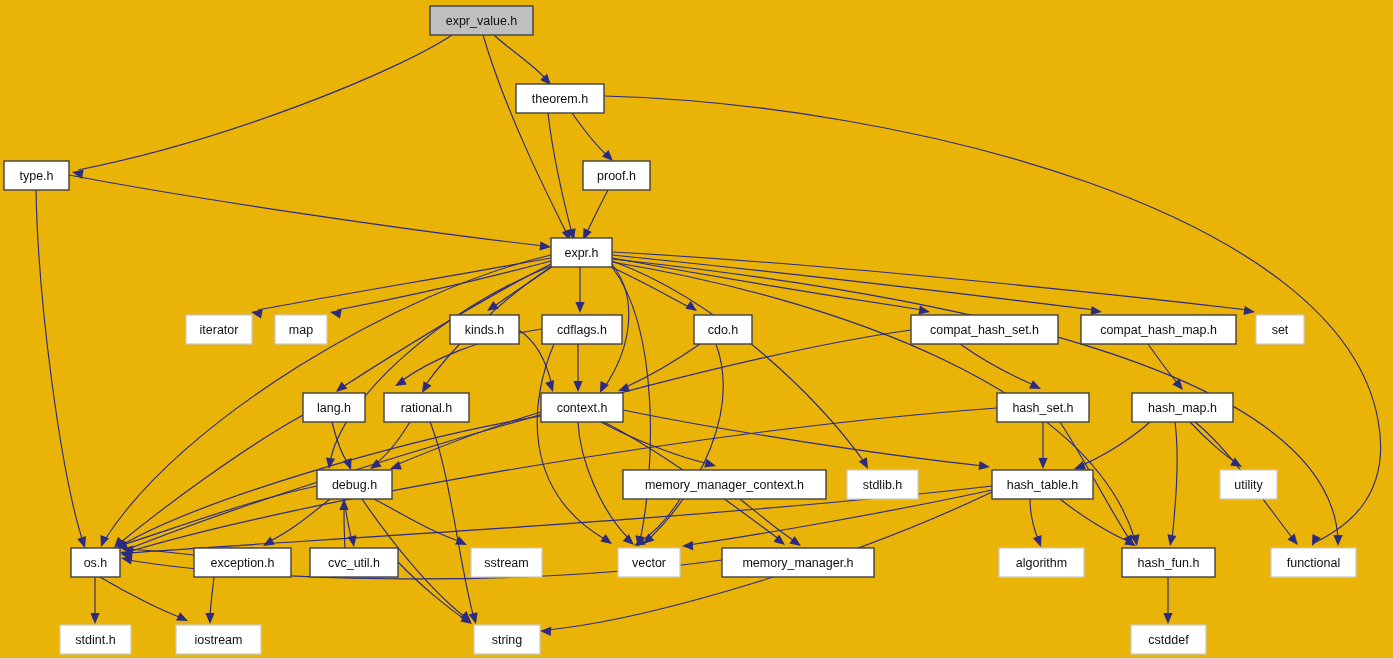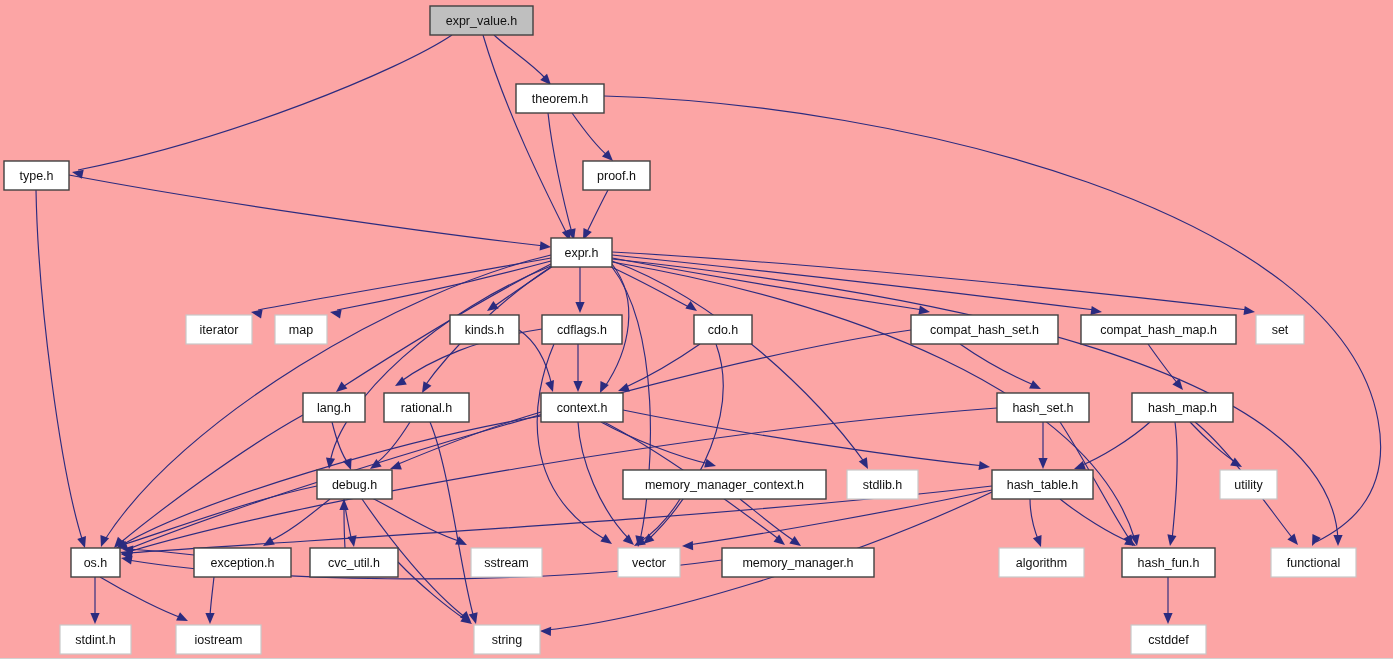--- a/index.html
+++ b/index.html
@@ -4,21 +4,21 @@
 <style>
   html, body {
     margin: 0;
     padding: 0;
     background: #ffffff;
   }
   #graph-root {
     position: relative;
     width: 1393px;
     height: 659px;
-    background: #fca5a5;
+    background: #eab308;
     font-family: "Liberation Sans", sans-serif;
     overflow: hidden;
   }
   #graph-svg {
     position: absolute;
     left: 0;
     top: 0;
     width: 1393px;
     height: 659px;
     display: block;

